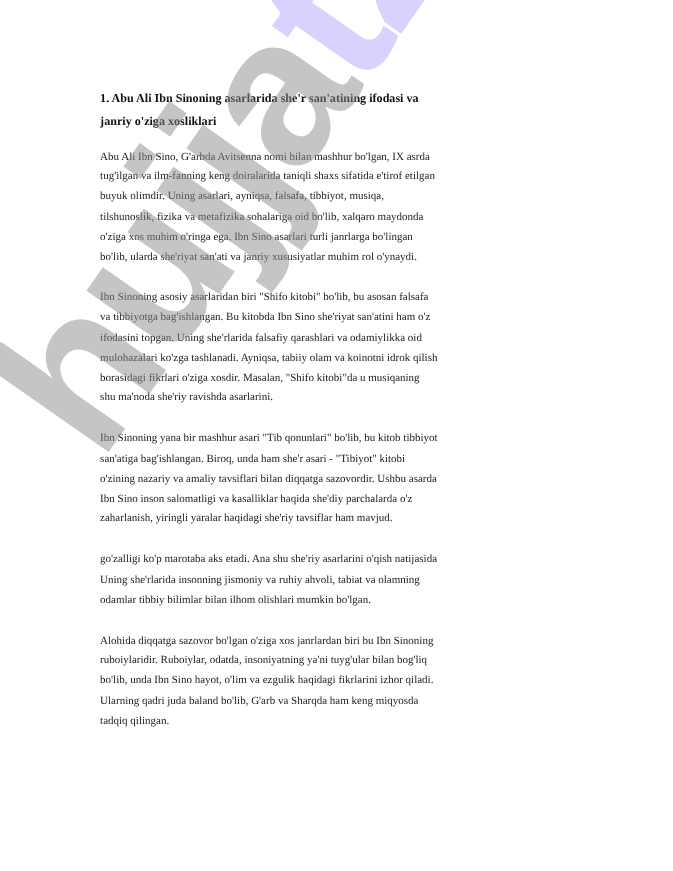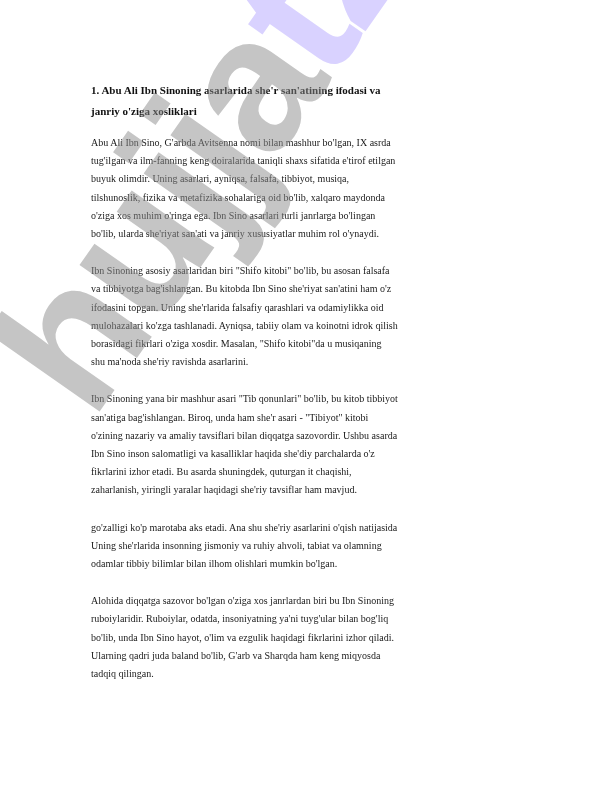--- a/index.html
+++ b/index.html
@@ -60,21 +60,20 @@
       <span class="ln">mulohazalari ko'zga tashlanadi. Ayniqsa, tabiiy olam va koinotni idrok qilish</span>
       <span class="ln">borasidagi fikrlari o'ziga xosdir. Masalan, "Shifo kitobi"da u musiqaning</span>
       <span class="ln">shu ma'noda she'riy ravishda asarlarini.</span>
     </p>
 
     <p class="para">
       <span class="ln">Ibn Sinoning yana bir mashhur asari "Tib qonunlari" bo'lib, bu kitob tibbiyot</span>
       <span class="ln">san'atiga bag'ishlangan. Biroq, unda ham she'r asari - "Tibiyot" kitobi</span>
       <span class="ln">o'zining nazariy va amaliy tavsiflari bilan diqqatga sazovordir. Ushbu asarda</span>
       <span class="ln">Ibn Sino inson salomatligi va kasalliklar haqida she'diy parchalarda o'z</span>
-      <span class="ln">fikrlarini izhor etadi. Bu asarda shuningdek, quturgan it chaqishi,</span>
       <span class="ln">zaharlanish, yiringli yaralar haqidagi she'riy tavsiflar ham mavjud.</span>
     </p>
 
     <p class="para">
       <span class="ln">go'zalligi ko'p marotaba aks etadi. Ana shu she'riy asarlarini o'qish natijasida</span>
       <span class="ln">Uning she'rlarida insonning jismoniy va ruhiy ahvoli, tabiat va olamning</span>
       <span class="ln">odamlar tibbiy bilimlar bilan ilhom olishlari mumkin bo'lgan.</span>
     </p>
 
     <p class="para">

